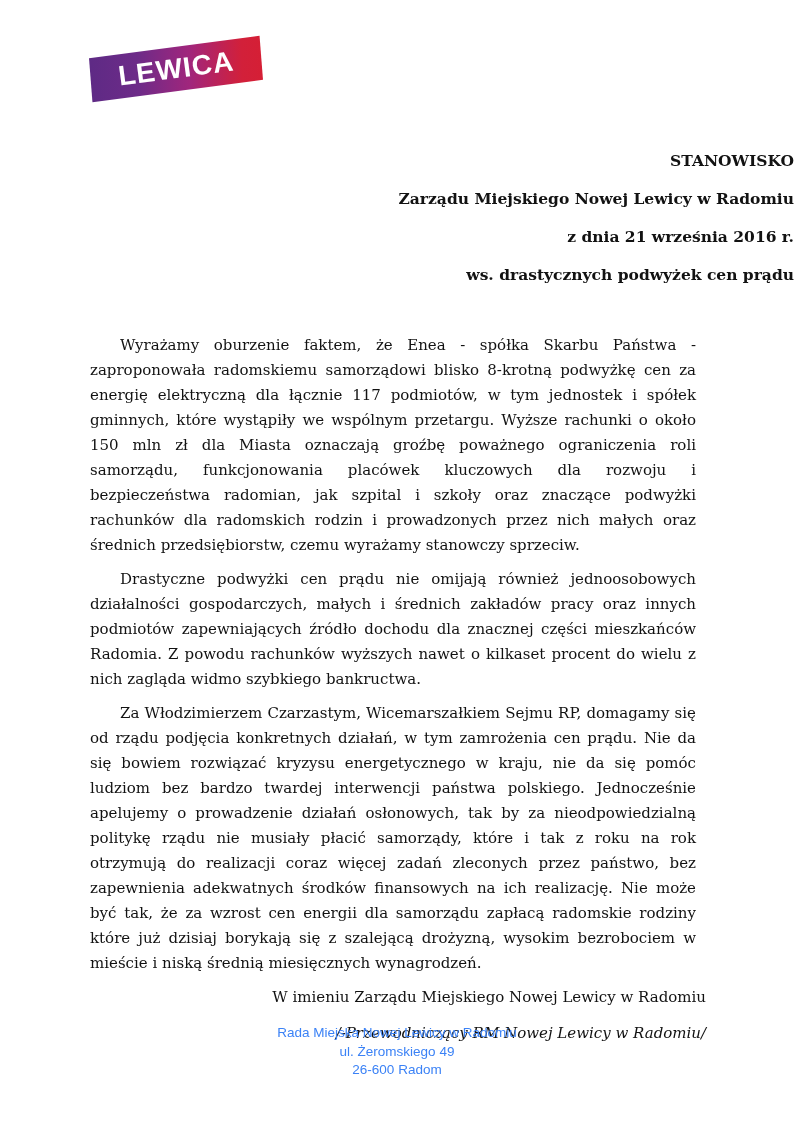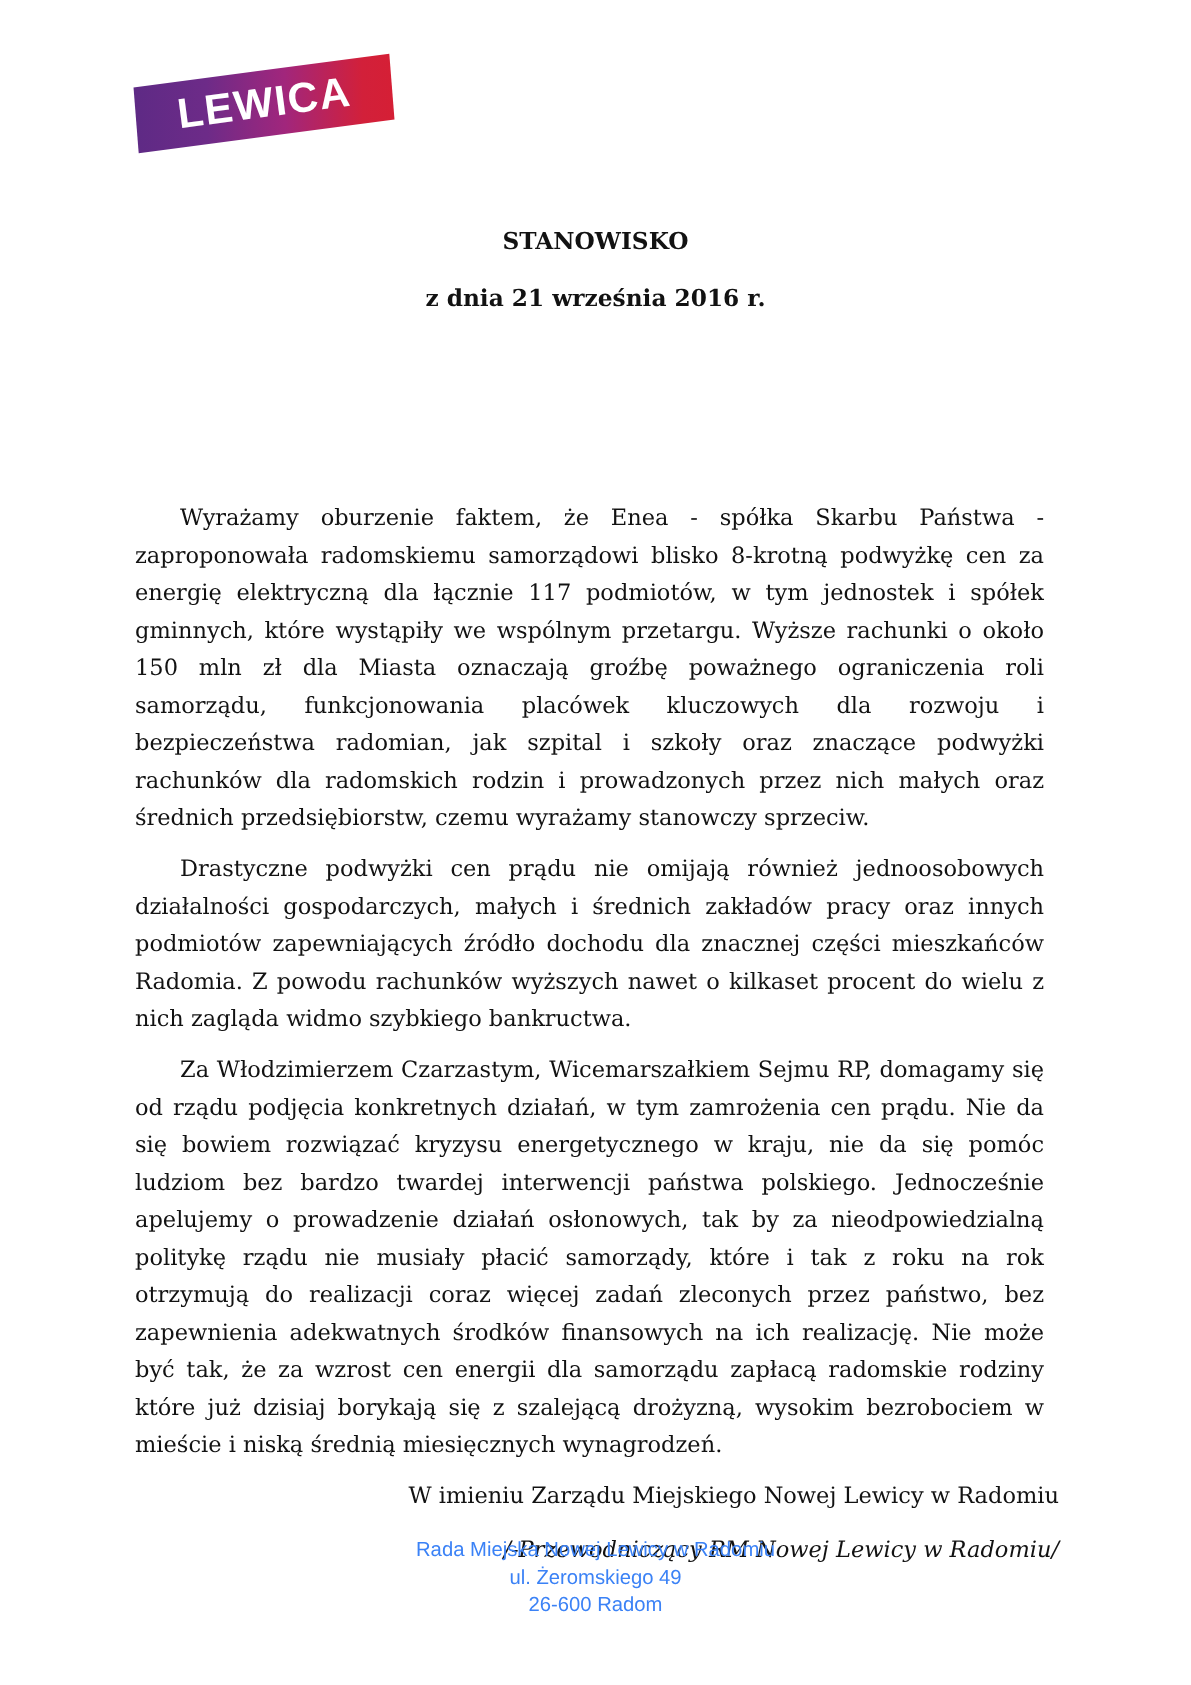--- a/index.html
+++ b/index.html
@@ -31,21 +31,21 @@
   }
 
   
   .headings {
     position: absolute;
     top: 149px; left: 0; width: 100%;
     text-align: center;
     font-weight: bold;
     font-size: 15.5px;
   }
-  .headings .h-line { margin: 0 0 14px 0; line-height: 24px; }
+  .headings .h-line { margin: 0 0 14px 0; line-height: 24px; text-align: right; }
 
   
   .content {
     position: absolute;
     top: 333px; left: 90px; width: 616px;
     font-size: 15px;
     line-height: 25px;
     text-align: justify;
   }
   .para { margin: 0 10px 9px 0; text-indent: 30px; }
@@ -69,21 +69,23 @@
 </style>
 </head>
 <body>
 
 <div class="logo-band">
   <span class="logo-text">LEWICA</span>
 </div>
 
 <div class="headings">
   <p class="h-line">STANOWISKO</p>
+  <p class="h-line">Zarządu Miejskiego Nowej Lewicy w Radomiu</p>
   <p class="h-line">z dnia 21 września 2016 r.</p>
+  <p class="h-line">ws. drastycznych podwyżek cen prądu</p>
 </div>
 
 <div class="content">
   <p class="para">Wyrażamy oburzenie faktem, że Enea - spółka Skarbu Państwa - zaproponowała radomskiemu samorządowi blisko 8-krotną podwyżkę cen za energię elektryczną dla łącznie 117 podmiotów, w tym jednostek i spółek gminnych, które wystąpiły we wspólnym przetargu. Wyższe rachunki o około 150 mln zł dla Miasta oznaczają groźbę poważnego ograniczenia roli samorządu, funkcjonowania placówek kluczowych dla rozwoju i bezpieczeństwa radomian, jak szpital i szkoły oraz znaczące podwyżki rachunków dla radomskich rodzin i prowadzonych przez nich małych oraz średnich przedsiębiorstw, czemu wyrażamy stanowczy sprzeciw.</p>
   <p class="para">Drastyczne podwyżki cen prądu nie omijają również jednoosobowych działalności gospodarczych, małych i średnich zakładów pracy oraz innych podmiotów zapewniających źródło dochodu dla znacznej części mieszkańców Radomia. Z powodu rachunków wyższych nawet o kilkaset procent  do wielu z nich zagląda widmo szybkiego bankructwa.</p>
   <p class="para">Za Włodzimierzem Czarzastym, Wicemarszałkiem Sejmu RP, domagamy się od rządu podjęcia konkretnych działań, w tym zamrożenia cen prądu. Nie da się bowiem rozwiązać kryzysu energetycznego w kraju, nie da się pomóc ludziom bez bardzo twardej interwencji państwa polskiego. Jednocześnie apelujemy o prowadzenie działań osłonowych, tak by za nieodpowiedzialną politykę rządu nie musiały płacić samorządy, które i tak z roku na rok otrzymują do realizacji coraz więcej zadań zleconych przez państwo, bez zapewnienia adekwatnych środków finansowych na ich realizację. Nie może być tak, że za wzrost cen energii dla samorządu zapłacą radomskie rodziny które już dzisiaj borykają się z szalejącą drożyzną, wysokim bezrobociem w mieście i niską średnią miesięcznych wynagrodzeń.</p>
 
   <div class="signature">
     <p class="sig-line">W imieniu Zarządu Miejskiego Nowej Lewicy w Radomiu</p>
     <p class="sig-line sig-role">/-Przewodniczący RM Nowej Lewicy w Radomiu/</p>

